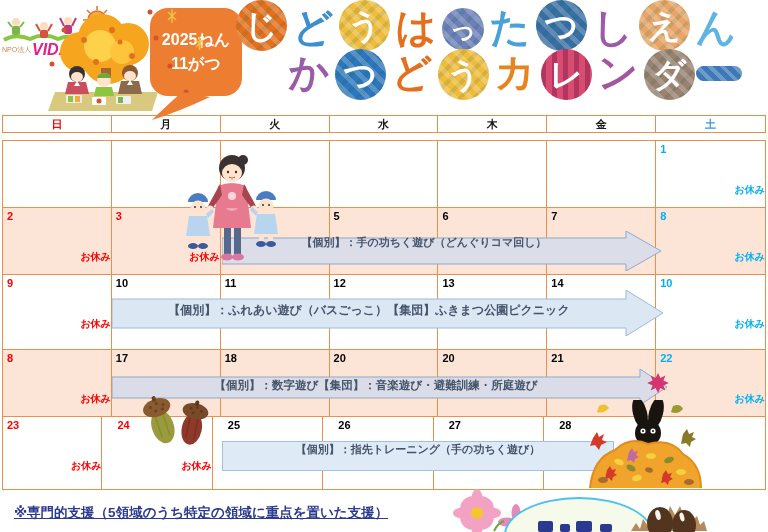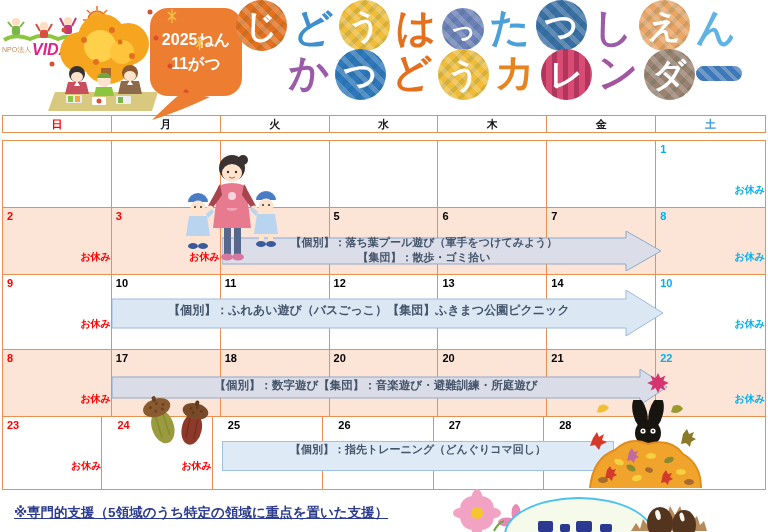--- a/index.html
+++ b/index.html
@@ -306,40 +306,39 @@
           <span class="date black">28</span>
         </div>
       </div>
     </div>
 
   <div id="banners">
       <svg width="440" height="40" class="banner" style="left: 222px; top: 231px;">
         <polygon points="0,7 404,7 404,0 439,20 404,40 404,33 0,33" fill="#DBDEE9" stroke="#8FA9CB" stroke-width="1"></polygon>
       </svg>
       <div class="banner-text" style="left: 222px; top: 235px; width: 404px; font-size: 11px; line-height: 15px;">
-        <div>【個別】：落ち葉プール遊び（軍手をつけてみよう）</div>
-        <div>【集団】：散歩・ゴミ拾い</div>
+        <div>【個別】：手の功ちく遊び（どんぐりコマ回し）</div>
       </div>
       <svg width="552" height="46" class="banner" style="left: 112px; top: 290px;">
         <polygon points="0,9 514,9 514,0 551,23 514,46 514,38 0,38" fill="#DCE7F4" stroke="#9CB9DC" stroke-width="1"></polygon>
       </svg>
       <div class="banner-text" style="left: 112px; top: 301px; width: 514px; font-size: 12px; line-height: 18px;">
         <div>【個別】：ふれあい遊び（バスごっこ）【集団】ふきまつ公園ピクニック</div>
       </div>
       <svg width="556" height="36" class="banner" style="left: 112px; top: 369px;">
         <polygon points="0,8 528,8 528,0 555,18 528,36 528,29 0,29" fill="#DADDE7" stroke="#8FA9CB" stroke-width="1"></polygon>
       </svg>
       <div class="banner-text" style="left: 112px; top: 378px; width: 528px; font-size: 11.5px; line-height: 14px;">
         <div>【個別】：数字遊び【集団】：音楽遊び・避難訓練・所庭遊び</div>
       </div>
       <svg width="392" height="30" class="banner" style="left: 222px; top: 441px;">
         <rect x="0.5" y="0.5" width="391" height="29" fill="#DFEAF7" stroke="#9CC2E5" stroke-width="1"></rect>
       </svg>
       <div class="banner-text" style="left: 222px; top: 442px; width: 392px; font-size: 11px; line-height: 14px;">
-        <div>【個別】：指先トレーニング（どんぐりコマ回し）</div>
+        <div>【個別】：指先トレーニング（手の功ちく遊び）</div>
       </div>
     </div>
 
   <svg class="illus" style="left:180px;top:150px" width="104" height="118" viewBox="0 0 104 118">
     <circle cx="52" cy="18" r="13" fill="#3A3230"></circle>
       <circle cx="63" cy="10" r="5" fill="#3A3230"></circle>
     <ellipse cx="52" cy="23" rx="10" ry="9" fill="#FFE3CC"></ellipse>
     <circle cx="48" cy="22" r="1.2" fill="#333"></circle>
       <circle cx="56" cy="22" r="1.2" fill="#333"></circle>
     <path d="M49,27 q3,2.5 6,0" stroke="#B06050" stroke-width="1" fill="none"></path>

